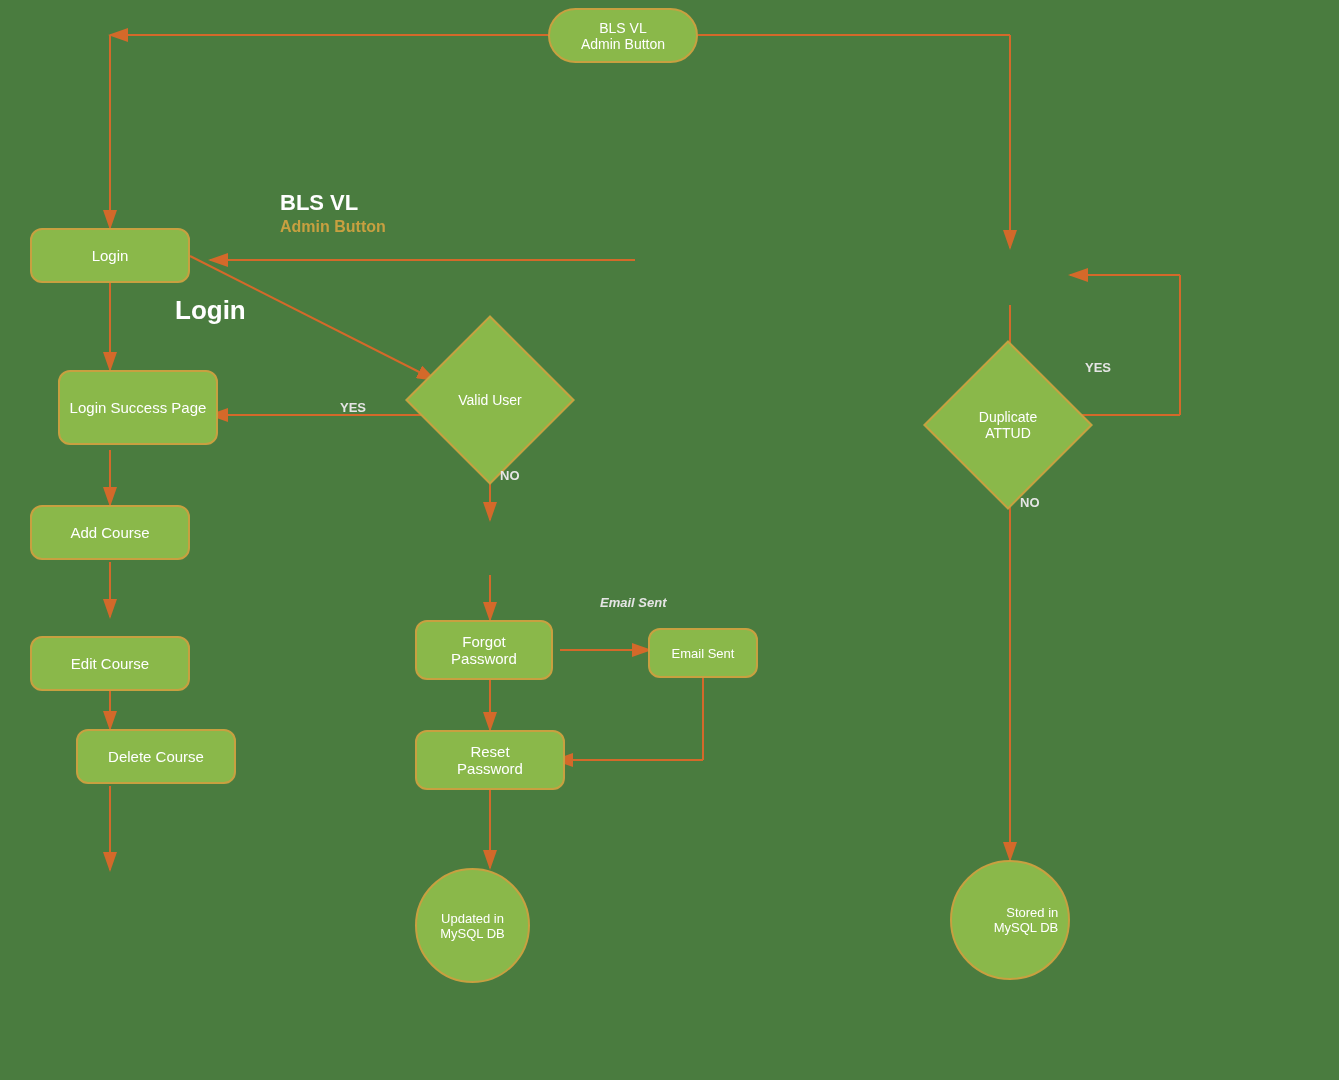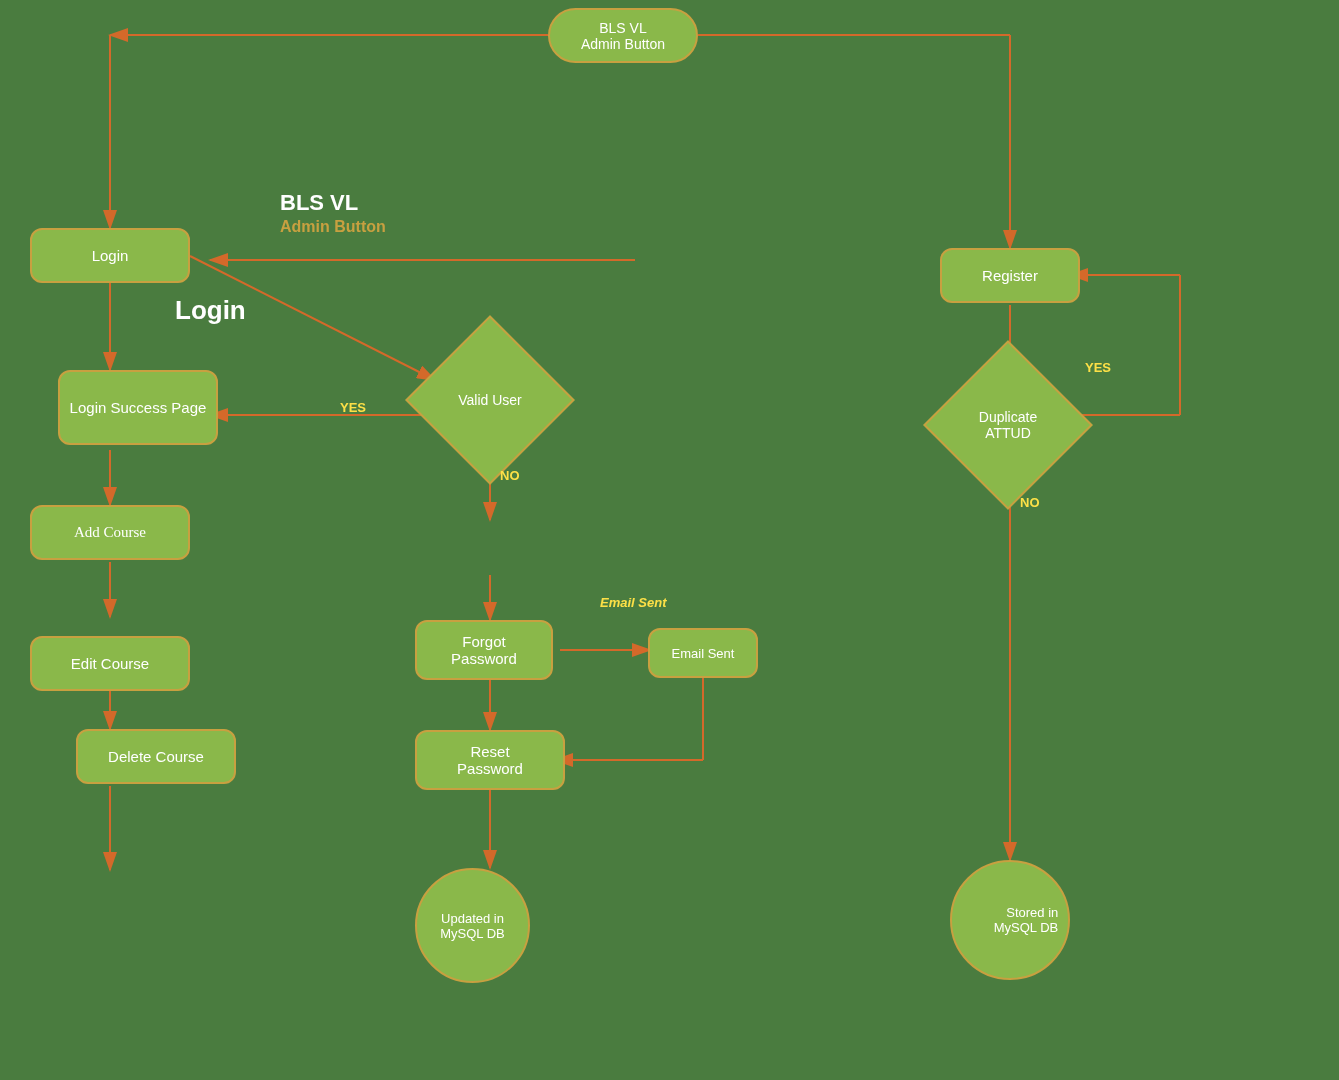--- a/index.html
+++ b/index.html
@@ -86,21 +86,21 @@
       position: absolute;
       top: 0;
       left: 0;
       width: 1339px;
       height: 1080px;
       pointer-events: none;
     }
 
     .label-text {
       position: absolute;
-      color: #fde047;
+      color: #e5e5e5;
       font-size: 13px;
       font-weight: bold;
     }
 
     .title-text {
       position: absolute;
       color: white;
       font-size: 22px;
       font-weight: bold;
     }
@@ -182,21 +182,21 @@
   <div class="node-rect" style="left:30px; top:228px; width:160px; height:55px;">
     <span>Login</span>
   </div>
 
   <div class="title-text" style="left:175px; top:295px; font-size:26px; font-weight:bold;">Login</div>
 
   <div class="node-rect" style="left:30px; top:370px; width:160px; height:75px;margin-left:28px;">
     <span>Login Success Page</span>
   </div>
 
-  <div class="node-rect" style="left:30px; top:505px; width:160px; height:55px;font-family:Liberation Serif, serif;">
+  <div class="node-rect" style="left:30px; top:505px; width:160px; height:55px;">
     <span>Add Course</span>
   </div>
 
   <div class="node-rect" style="left:30px; top:636px; width:160px; height:55px;">
     <span>Edit Course</span>
   </div>
 
   <div class="node-rect" style="left:30px; top:729px; width:160px; height:55px;margin-left:46px;">
     <span>Delete Course</span>
   </div>
@@ -222,23 +222,20 @@
   </div>
 
   <div class="node-rect" style="left:415px; top:730px; width:150px; height:60px;">
     <span>Reset<br>Password</span>
   </div>
 
   <div class="node-circle" style="left:415px; top:868px; width:115px; height:115px; font-size:13px;">
     <span style="text-align:center;">Updated in<br>MySQL DB</span>
   </div>
 
-  <div class="node-rect" style="left:940px; top:248px; width:140px; height:55px;">
-    <span>Register</span>
-  </div>
 
   <div class="node-diamond" style="left:948px; top:365px;">
     <span>Duplicate<br>ATTUD</span>
   </div>
 
   <div class="label-text" style="left:1085px; top:360px;">YES</div>
 
   <div class="label-text" style="left:1020px; top:495px;">NO</div>
 
   <div class="node-circle" style="left:950px; top:860px; width:120px; height:120px; font-size:13px;">

